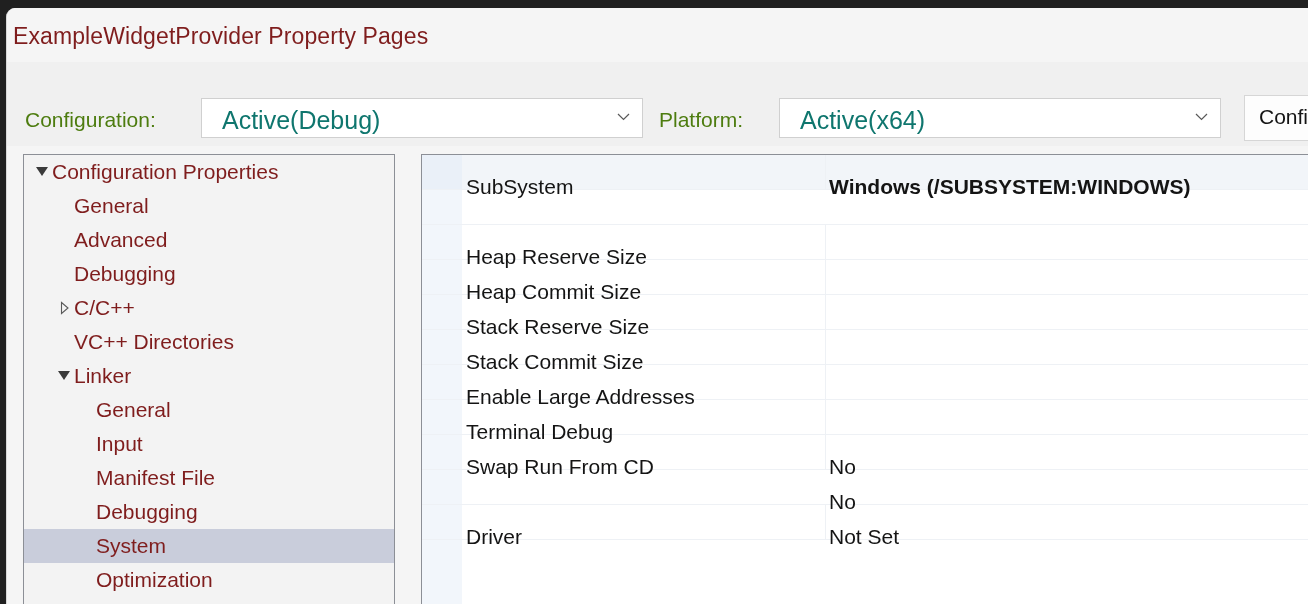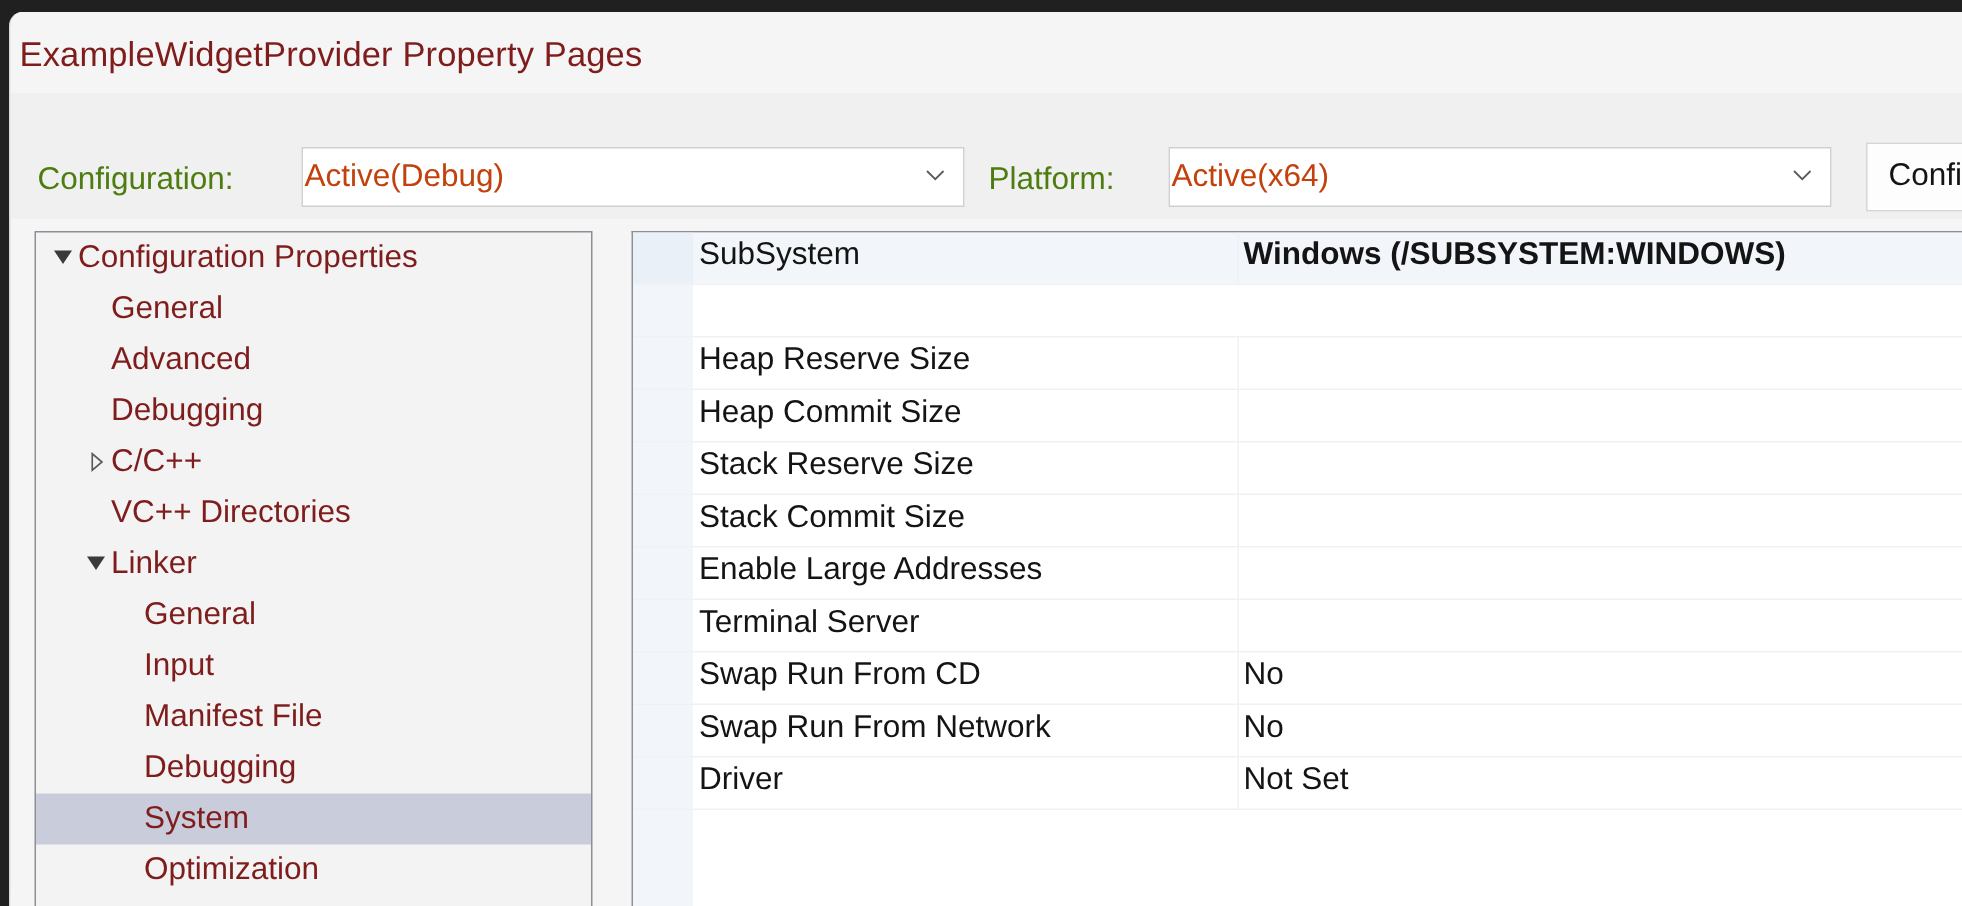--- a/index.html
+++ b/index.html
@@ -78,24 +78,24 @@
     height: 40px;
     background: #ffffff;
     border: 1px solid #d0d0d0;
     box-sizing: border-box;
   }
   #configuration-combo { left: 194px;  width: 442px; }
   #platform-combo      { left: 772px;  width: 442px; }
 
   .combo-value {
     position: absolute;
-    left: 1px;
+    left: 20px;
     top: 7px;
-    font-size: 21px;
-    color: #c2410c;
+    font-size: 25px;
+    color: #0f766e;
     white-space: nowrap;
   }
   .combo-chevron {
     position: absolute;
     right: 12px;
     top: 14px;
     width: 13px;
     height: 8px;
   }
   .combo-chevron svg { display: block; }
@@ -212,21 +212,21 @@
     border-right: 1px solid #eef1f5;
     box-sizing: border-box;
   }
   .row-value-cell {
     position: absolute;
     left: 404px; top: 0;
     right: 0; height: 100%;
   }
   .row-name, .row-value {
     position: absolute;
-    top: 3px;
+    top: 20px;
     font-size: 21px;
     color: #141414;
     white-space: nowrap;
   }
   .row-name  { left: 4px; }
   .row-value { left: 3px; }
   .row-value.bold { font-weight: bold; }
 </style>
 </head>
 <body>
@@ -378,40 +378,37 @@
           <div class="row-name-cell">
             <span class="row-name">Enable Large Addresses</span>
           </div>
           <div class="row-value-cell">
             <span class="row-value"></span>
           </div>
         </div>
         <div class="grid-row">
           <div class="row-gutter"></div>
           <div class="row-name-cell">
-            <span class="row-name">Terminal Server</span>
+            <span class="row-name">Terminal Debug</span>
           </div>
           <div class="row-value-cell">
             <span class="row-value"></span>
           </div>
         </div>
         <div class="grid-row">
           <div class="row-gutter"></div>
           <div class="row-name-cell">
             <span class="row-name">Swap Run From CD</span>
           </div>
           <div class="row-value-cell">
             <span class="row-value">No</span>
           </div>
         </div>
         <div class="grid-row">
           <div class="row-gutter"></div>
-          <div class="row-name-cell">
-            <span class="row-name">Swap Run From Network</span>
-          </div>
           <div class="row-value-cell">
             <span class="row-value">No</span>
           </div>
         </div>
         <div class="grid-row">
           <div class="row-gutter"></div>
           <div class="row-name-cell">
             <span class="row-name">Driver</span>
           </div>
           <div class="row-value-cell">

